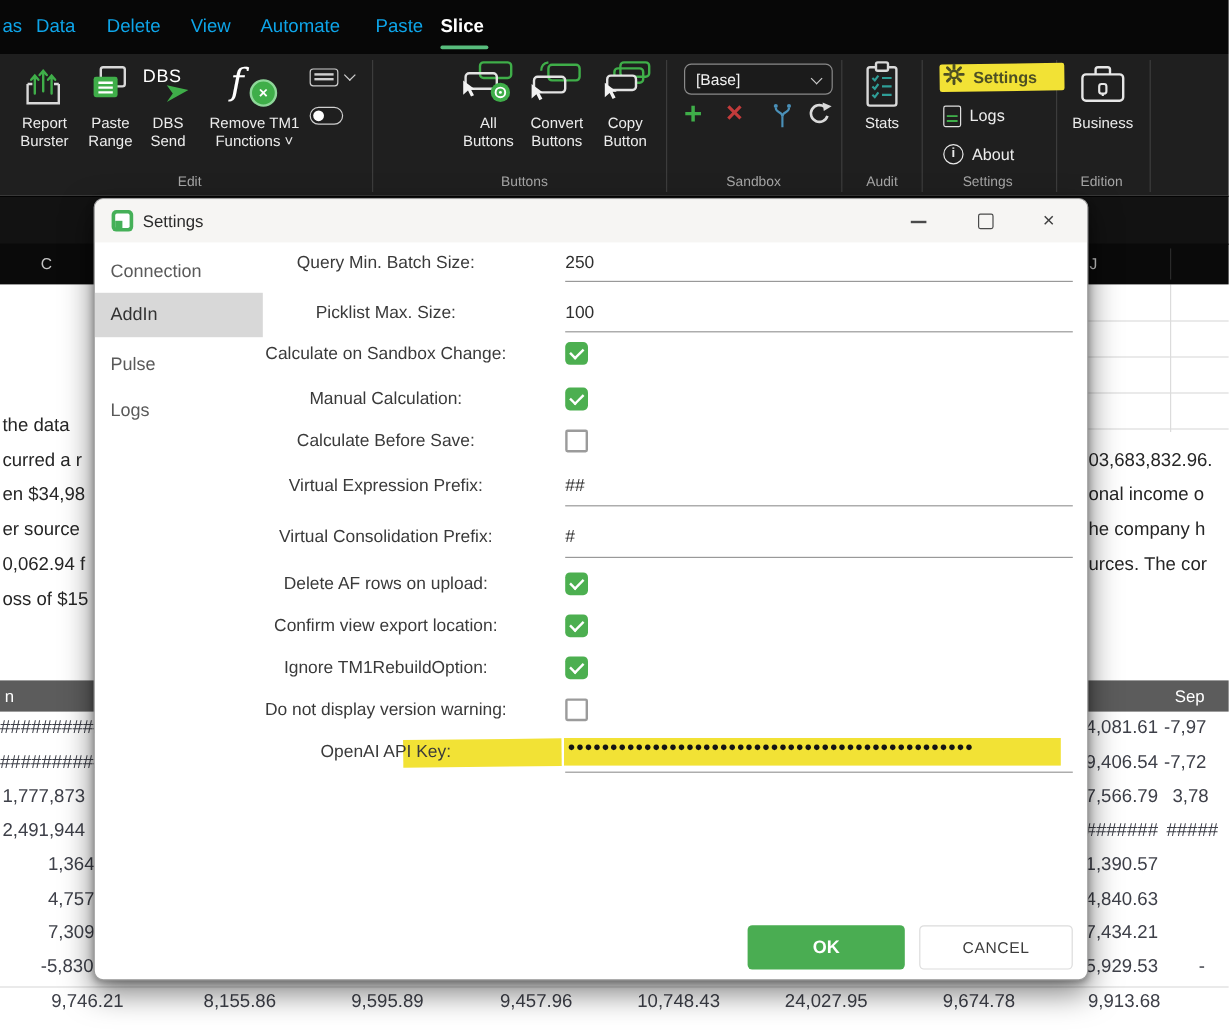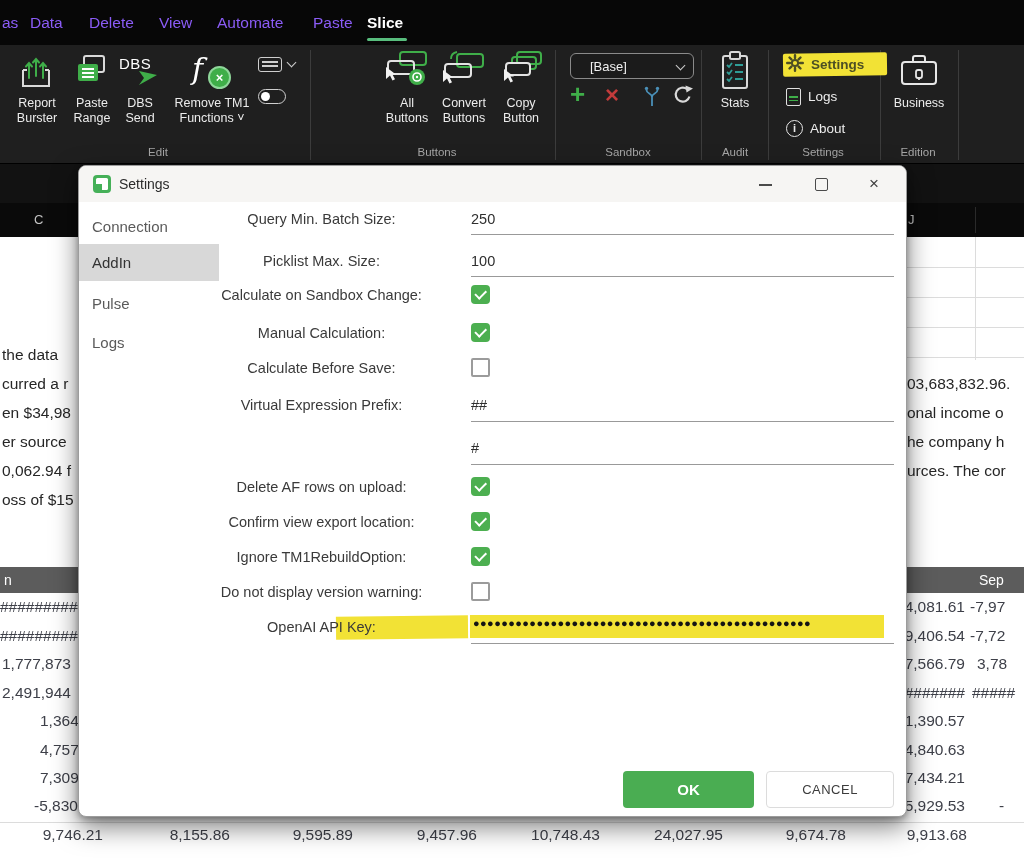--- a/index.html
+++ b/index.html
@@ -1,35 +1,35 @@
 <!DOCTYPE html>
 <html><head>
 <meta charset="utf-8">
 <style>
   html,body{margin:0;padding:0}
   body{width:1024px;height:862px;position:relative;overflow:hidden;background:#fff;
        font-family:"Liberation Sans",sans-serif;-webkit-font-smoothing:antialiased}
   
   .menubar{position:absolute;left:0;top:0;width:1024px;height:45px;background:#070707;z-index:5}
-  .mi{position:absolute;top:0;height:45px;line-height:45px;font-size:15.5px;color:#8b5cf6;white-space:nowrap;cursor:default}
+  .mi{position:absolute;top:0;height:45px;line-height:45px;font-size:15.5px;color:#0ea5e9;white-space:nowrap;cursor:default}
   .mi.active{color:#fff;font-weight:bold}
   .slice-underline{position:absolute;left:367px;top:38px;width:40px;height:3px;background:#58bd7d;border-radius:2px}
   
   .ribbon{position:absolute;left:0;top:45px;width:1024px;height:118px;background:#1f1f1f;z-index:5}
   .vd{position:absolute;top:5px;height:110px;width:1px;background:#3c3c3c}
   .glabel{position:absolute;top:101px;font-size:11.5px;color:#a6a6a6;text-align:center}
   .rbtn{position:absolute;top:5px;text-align:center;cursor:pointer}
   .ric{display:block;height:46px}
   .rlb{display:block;font-size:12.5px;color:#ececec;line-height:15px}
   .hamico{position:absolute;left:258px;top:12px;width:22px;height:13px;border:1.5px solid #cfcfcf;border-radius:3px}
   .hamico i{position:absolute;left:3px;right:3px;height:2px;background:#cfcfcf}
   .chev{position:absolute;width:6px;height:6px;border-right:1.7px solid #cfcfcf;border-bottom:1.7px solid #cfcfcf;transform:rotate(45deg)}
   .toggle{position:absolute;left:258px;top:44px;width:26px;height:13px;border:1.5px solid #cfcfcf;border-radius:9px}
   .toggle i{position:absolute;left:2px;top:1.5px;width:9px;height:9px;border-radius:50%;background:#fff}
-  .sbsel{position:absolute;left:570px;top:8px;width:124px;height:26px;background:#1b1b1b;border:1px solid #8a8a8a;border-radius:6px;color:#f0f0f0;font-size:13px;line-height:26px;padding-left:19px;box-sizing:border-box;cursor:pointer}
+  .sbsel{position:absolute;left:570px;top:8px;width:124px;height:26px;background:#1b1b1b;border:1px solid #8a8a8a;border-radius:6px;color:#f0f0f0;font-size:13px;line-height:26px;padding-left:9px;box-sizing:border-box;cursor:pointer}
   .selchev{position:absolute;right:9px;top:8px;width:6px;height:6px;border-right:1.7px solid #ccc;border-bottom:1.7px solid #ccc;transform:rotate(45deg)}
   .sbico{position:absolute;cursor:pointer}
   .sbplus{left:570px;top:36px;font-size:26px;font-weight:bold;color:#3fae49;line-height:26px}
   .sbx{left:605px;top:37px;font-size:24px;font-weight:bold;color:#c23b3b;line-height:26px}
   .hlset{position:absolute;left:783px;top:8px;width:104px;height:23px;background:#f2e235;transform:rotate(-0.8deg);border-radius:2px}
   .setrow{position:absolute;left:786px;height:23px;display:flex;align-items:center;gap:7px;cursor:pointer}
   .setrow .t{font-size:13.5px;color:#ececec}
   .setrow .tdark{font-size:13.5px;color:#4d4f24;font-weight:bold}
   .logsico{position:relative;width:13px;height:16px;border:1.5px solid #e0e0e0;border-radius:2px}
   .logsico i{position:absolute;left:2px;right:2px;bottom:2px;height:7px;
@@ -350,20 +350,21 @@
   <span class="flabel" style="top:159px">Manual Calculation:</span>
   <span class="cb on" style="top:157px"></span>
 
   <span class="flabel" style="top:194px">Calculate Before Save:</span>
   <span class="cb off" style="top:192px"></span>
 
   <span class="flabel" style="top:231px">Virtual Expression Prefix:</span>
   <span class="fval" style="top:231px">##</span>
   <span class="uline" style="top:255px"></span>
 
+  <span class="flabel" style="top:274px">Virtual Consolidation Prefix:</span>
   <span class="fval" style="top:274px">#</span>
   <span class="uline" style="top:298px"></span>
 
   <span class="flabel" style="top:313px">Delete AF rows on upload:</span>
   <span class="cb on" style="top:311px"></span>
 
   <span class="flabel" style="top:348px">Confirm view export location:</span>
   <span class="cb on" style="top:346px"></span>
 
   <span class="flabel" style="top:383px">Ignore TM1RebuildOption:</span>

